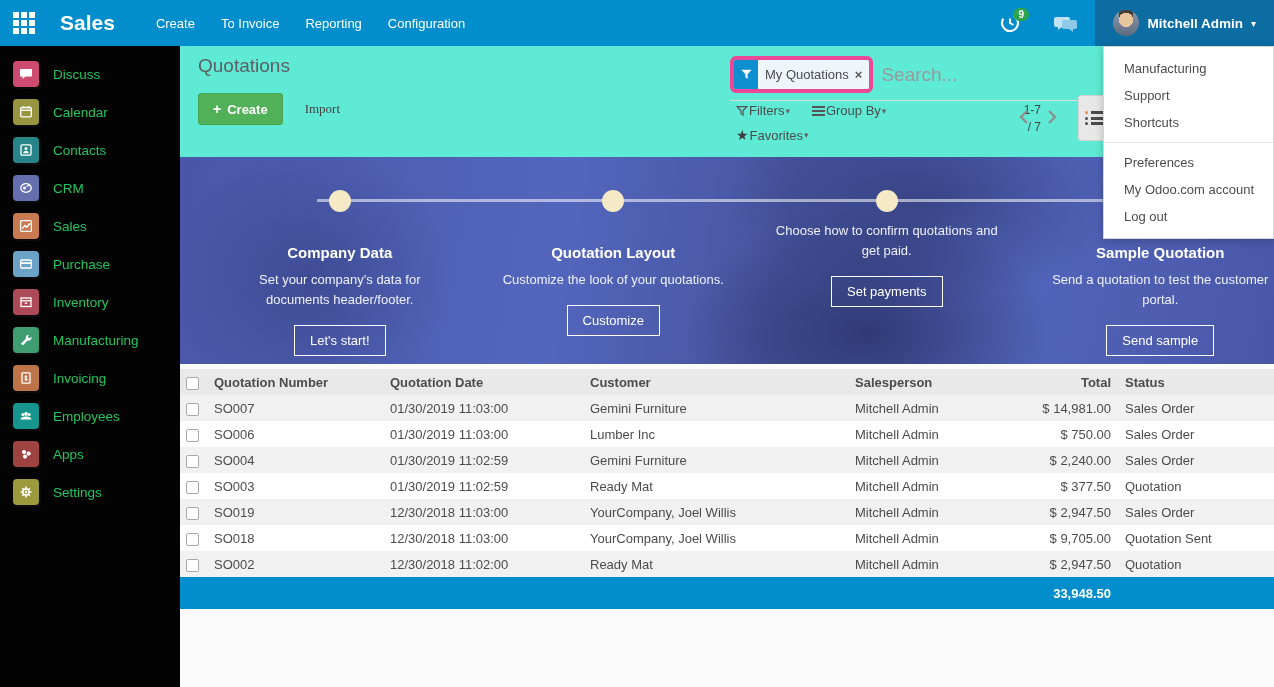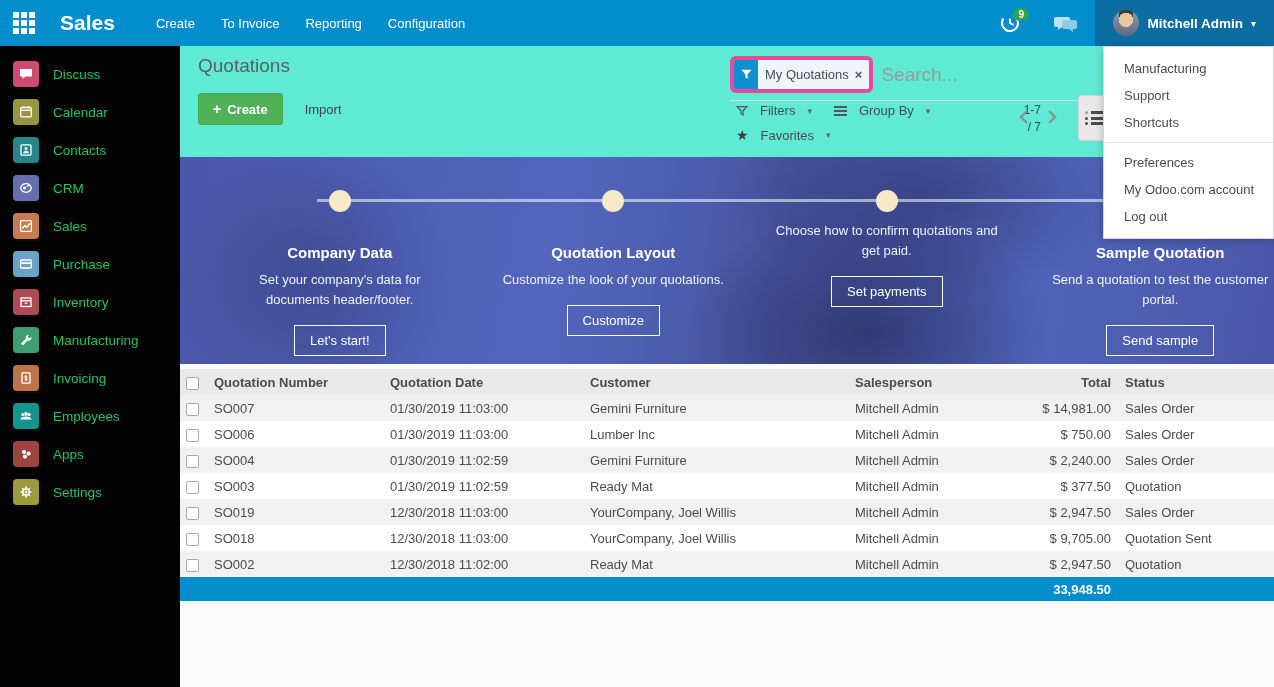--- a/index.html
+++ b/index.html
@@ -43,36 +43,36 @@
   
   .content { position:absolute; left:180px; top:46px; right:0; bottom:0; background:#fbfbfb; }
 
   
   .cp { position:relative; height:111px; background:#5eead4; }
   .cp-title { position:absolute; left:18px; top:9px; font-size:19px; color:#5f5e64; }
   .cp-actions { position:absolute; left:18px; top:47px; display:flex; align-items:center; }
   .btn-create { background:#50b158; color:#fff; border:1px solid #47a44f; border-radius:3px;
     font-size:13px; padding:7px 14px; cursor:pointer; display:flex; align-items:center; gap:6px; font-weight:bold; }
   .btn-create .plus { font-weight:bold; font-size:14px; }
-  .link-import { margin-left:22px; font-size:13px; color:#444; cursor:pointer; }
+  .link-import { margin-left:22px; font-size:13px; color:#444; cursor:pointer;font-family:Liberation Serif, serif; }
 
   .search-row { position:absolute; left:550px; top:10px; right:8px; display:flex; align-items:center;
     border-bottom:1px solid #dcdcdc; padding-bottom:7px; }
   .facet { display:flex; align-items:stretch; border:4px solid #ec4899; border-radius:6px; overflow:hidden; height:37px; }
   .facet-ico { background:#0e8fd0; width:24px; display:flex; align-items:center; justify-content:center; }
   .facet-body { background:#eef6fc; display:flex; align-items:center; gap:6px; padding:0 7px;
     font-size:13px; color:#4c4c4c; }
   .facet-close { font-weight:bold; color:#555; cursor:pointer; font-size:13px; }
   .search-input { border:0; outline:0; font-size:19px; color:#777; margin-left:8px; flex:1; background:transparent; }
   .search-input::placeholder { color:#9a9a9a; }
 
   .fgf { position:absolute; left:556px; top:57px; font-size:13px; color:#4c4c4c; }
   .fgf .row1 { display:flex; gap:22px; align-items:center; }
   .fgf .row2 { margin-top:9px; display:flex; align-items:center; }
-  .fgf .drop { display:flex; align-items:center; gap:12px; cursor:pointer;justify-content:center; }
+  .fgf .drop { display:flex; align-items:center; gap:1px; cursor:pointer;justify-content:center; }
   .fgf .caret2 { font-size:9px; color:#666; }
   .glines { display:inline-block; width:13px; }
   .glines i { display:block; height:2px; background:#555; margin:2px 0; }
   .star { color:#3e3e3e; font-size:14px; }
 
   .pager { position:absolute; left:831px; top:56px; font-size:12px; color:#444; line-height:17px; text-align:right; width:30px; }
   .pager-arrows { position:absolute; left:838px; top:62px; display:flex; gap:16px; }
   .pager-arrows svg { cursor:pointer; }
   .view-switcher { position:absolute; left:898px; top:49px; width:30px; height:46px;
     background:#e8e8e8; border:1px solid #d2d2d2; border-radius:3px 0 0 3px;
@@ -101,21 +101,21 @@
   
   .table-wrap { margin-top:5px; }
   table { width:100%; border-collapse:collapse; font-size:13px; color:#4c4c4c; table-layout:fixed; }
   th { text-align:left; font-weight:bold; background:#e9e9e9; height:26px; padding:0 4px; }
   td { height:26px; padding:0 4px; white-space:nowrap; overflow:hidden; }
   tbody tr:nth-child(odd) { background:#f1f1f1; }
   tbody tr:nth-child(even) { background:#fff; }
   th.num, td.num { text-align:right; padding-right:10px; }
   .chk { width:13px; height:13px; border:1px solid #a9a9a9; border-radius:2px; background:#fff; display:inline-block; vertical-align:middle; cursor:pointer; }
   td.chk-cell, th.chk-cell { padding-left:6px; }
-  tfoot td { background:#028ECC; color:#fff; font-weight:bold; height:24px; }
+  tfoot td { background:#028ECC; color:#fff; font-weight:bold; height:32px; }
 
   .below-table { height:87px; background:#fbfbfb; }
 </style>
 </head>
 <body>
 
 <div class="topbar">
   <div class="grid-btn">
     <span class="grid-ico">
         <i></i>

